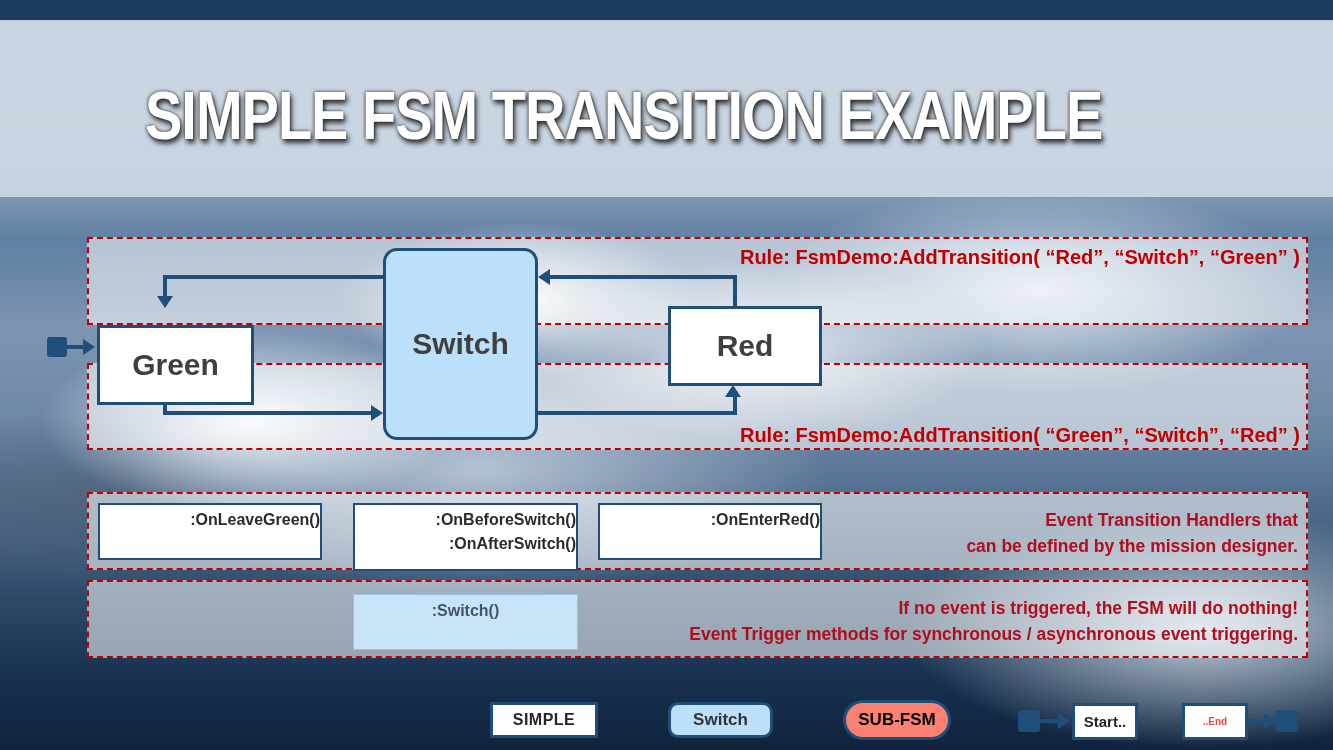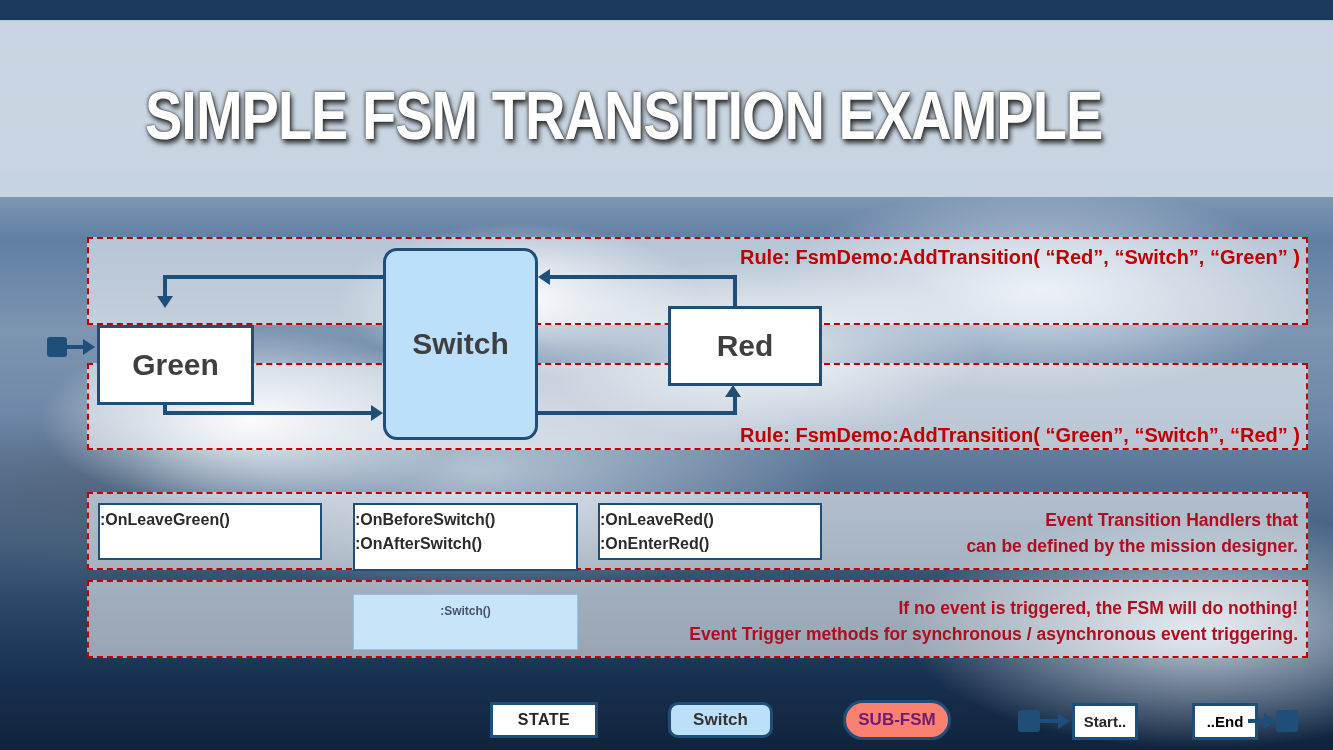--- a/index.html
+++ b/index.html
@@ -60,25 +60,25 @@
   .arr{position:absolute;width:0;height:0;}
   .arr-down{border-left:8px solid transparent;border-right:8px solid transparent;border-top:12px solid var(--navy,#1F4E79);}
   .arr-up{border-left:8px solid transparent;border-right:8px solid transparent;border-bottom:12px solid var(--navy,#1F4E79);}
   .arr-left{border-top:8px solid transparent;border-bottom:8px solid transparent;border-right:12px solid var(--navy,#1F4E79);}
   .arr-right{border-top:8px solid transparent;border-bottom:8px solid transparent;border-left:12px solid var(--navy,#1F4E79);}
   .sq{position:absolute;background:var(--navy,#1F4E79);border-radius:3px;}
   
   .handler-box{
     position:absolute;box-sizing:border-box;background:#ffffff;
     border:2px solid var(--navy,#1F4E79);
-    text-align:left;font-weight:bold;font-size:16px;color:#2B2B2B;line-height:24px;padding-top:3px;
+    text-align:right;font-weight:bold;font-size:16px;color:#2B2B2B;line-height:24px;padding-top:3px;
   }
   .trigger-box{
     position:absolute;box-sizing:border-box;background:#C8E4F9;border:1px solid #96C1E4;
-    text-align:center;font-weight:bold;font-size:12px;color:#44546A;line-height:24px;padding-top:4px;
+    text-align:center;font-weight:bold;font-size:16px;color:#44546A;line-height:24px;padding-top:4px;
   }
   
   .legend-box{
     position:absolute;box-sizing:border-box;display:flex;align-items:center;justify-content:center;
     font-weight:bold;background:#ffffff;border:3px solid var(--navy,#1F4E79);
   }
 </style>
 </head>
 <body>
 
@@ -120,42 +120,41 @@
   <div class="state-box" style="left:668px;top:306px;width:154px;height:80px;">Red</div>
 
   <div class="handler-box" style="left:98px;top:503px;width:224px;height:57px;">
     <div>:OnLeaveGreen()</div>
   </div>
   <div class="handler-box" style="left:353px;top:503px;width:225px;height:68px;">
     <div>:OnBeforeSwitch()</div>
     <div>:OnAfterSwitch()</div>
   </div>
   <div class="handler-box" style="left:598px;top:503px;width:224px;height:57px;">
-    <div>:OnLeaveRed()</div>
     <div>:OnEnterRed()</div>
   </div>
   <div class="note" style="top:507px;">
     <div>Event Transition Handlers that</div>
     <div>can be defined by the mission designer.</div>
   </div>
 
   <div class="trigger-box" style="left:353px;top:594px;width:225px;height:56px;">
     <div>:Switch()</div>
   </div>
   <div class="note" style="top:595px;">
     <div>If no event is triggered, the FSM will do nothing!</div>
     <div>Event Trigger methods for synchronous / asynchronous event triggering.</div>
   </div>
 
-  <div class="legend-box" style="left:490px;top:702px;width:108px;height:36px;font-size:16px;color:#262626;letter-spacing:0.5px;">STATE</div>
+  <div class="legend-box" style="left:490px;top:702px;width:108px;height:36px;font-size:16px;color:#262626;letter-spacing:0.5px;">SIMPLE</div>
   <div class="legend-box" style="left:668px;top:702px;width:105px;height:36px;font-size:17px;color:#333333;background:var(--event_fill,#BDE0FA);border-radius:10px;">Switch</div>
-  <div class="legend-box" style="left:843px;top:700px;width:108px;height:40px;font-size:17px;color:#701a75;background:var(--subfsm_fill,#FA8072);border-radius:20px;">SUB-FSM</div>
+  <div class="legend-box" style="left:843px;top:700px;width:108px;height:40px;font-size:17px;color:#000000;background:var(--subfsm_fill,#FA8072);border-radius:20px;">SUB-FSM</div>
 
   <div class="sq" style="left:1018px;top:710px;width:22px;height:22px;"></div>
   <div class="hline" style="left:1040px;top:719px;width:18px;"></div>
   <div class="arr arr-right" style="left:1058px;top:713px;"></div>
   <div class="legend-box" style="left:1072px;top:703px;width:66px;height:37px;font-size:15px;color:#262626;">Start..</div>
 
-  <div class="legend-box" style="left:1182px;top:703px;width:66px;height:37px;font-size:15px;color:#000000;margin-left:10px;">..End</div>
+  <div class="legend-box" style="left:1182px;top:703px;width:66px;height:37px;font-size:10px;color:#ef4444;">..End</div>
   <div class="hline" style="left:1248px;top:719px;width:16px;"></div>
   <div class="arr arr-right" style="left:1264px;top:713px;"></div>
   <div class="sq" style="left:1276px;top:710px;width:22px;height:22px;"></div>
 </div>
 
 </body></html>

